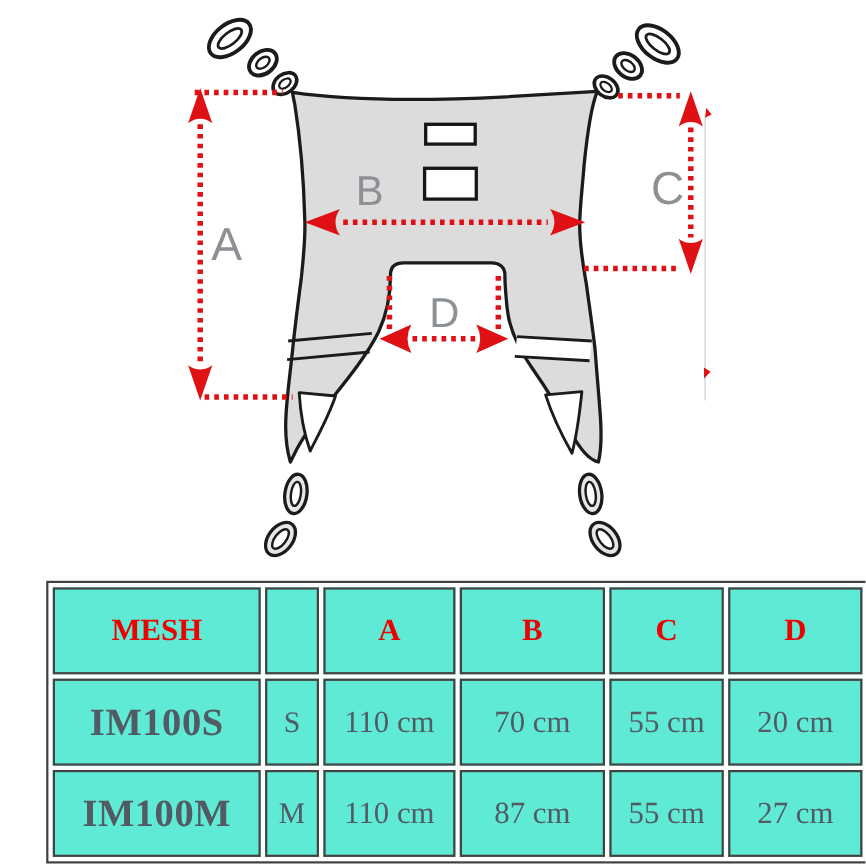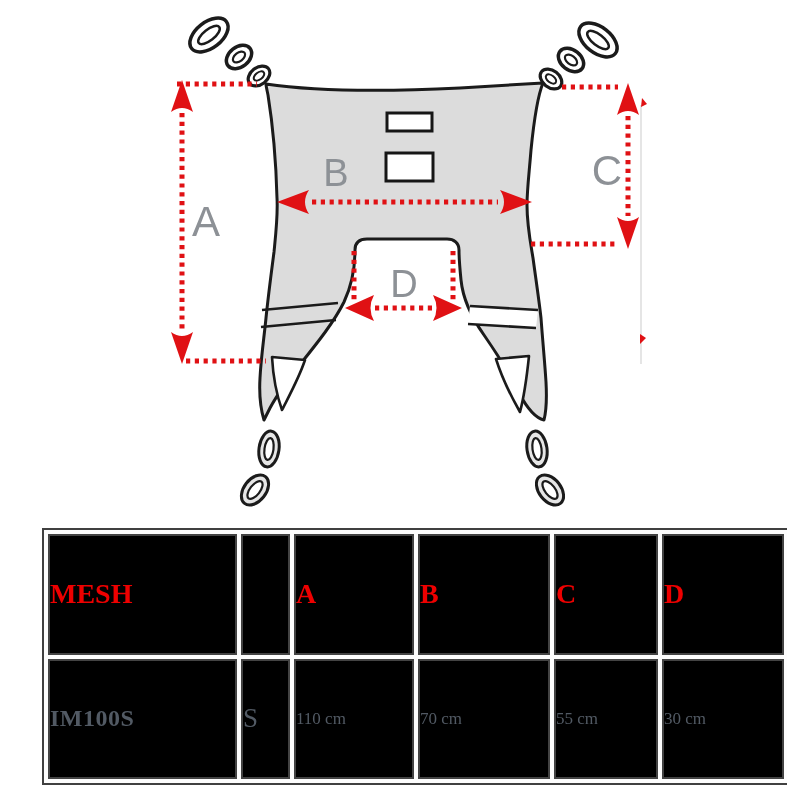--- a/index.html
+++ b/index.html
@@ -4,28 +4,28 @@
 <style>
   html,body{margin:0;padding:0;background:#ffffff;}
   .stage{position:relative;width:787px;height:787px;background:#ffffff;overflow:hidden;
          font-family:"Liberation Serif", serif;}
   .diagram-wrap{position:absolute;left:0;top:0;width:787px;height:522px;}
   .dim-label{font-family:"Liberation Sans", sans-serif;fill:#8d9196;}
   
   .size-table{position:absolute;left:42px;top:528px;width:729px;height:257px;
               border-collapse:separate;border-spacing:4px;border:2px solid #404040;
               table-layout:fixed;background:#fdfdfd;}
-  .size-table td{border:2px solid #434343;background:#000000;text-align:left;
+  .size-table td{border:2px solid #434343;background:#5eead4;text-align:center;
                  vertical-align:middle;box-sizing:border-box;padding:0;
                  color:#525a64;font-size:26px;overflow:hidden;}
   .size-table tr{height:46px;}
   td.hdr{color:#ee0000;font-weight:bold;font-size:28px;}
-  td.model{font-weight:bold;font-size:24px;letter-spacing:0.5px;}
+  td.model{font-weight:bold;font-size:35px;letter-spacing:0.5px;}
   td.sizecol{font-size:27px;}
-  td.val{font-size:17px;}
+  td.val{font-size:28px;}
 </style>
 </head>
 <body>
 
 <div class="stage">
 
   <div class="diagram-wrap">
     <svg width="787" height="522" viewBox="0 0 787 522" xmlns="http://www.w3.org/2000/svg">
 
       <g stroke="#1b1b1b" fill="#ffffff">
@@ -168,18 +168,26 @@
         <td class="hdr">B</td>
         <td class="hdr">C</td>
         <td class="hdr">D</td>
       </tr>
       <tr>
         <td class="model">IM100S</td>
         <td class="sizecol">S</td>
         <td class="val">110 cm</td>
         <td class="val">70 cm</td>
         <td class="val">55 cm</td>
-        <td class="val">30 cm</td>
+        <td class="val">20 cm</td>
+      </tr>
+      <tr>
+        <td class="model">IM100M</td>
+        <td class="sizecol">M</td>
+        <td class="val">110 cm</td>
+        <td class="val">87 cm</td>
+        <td class="val">55 cm</td>
+        <td class="val">27 cm</td>
       </tr>
     </tbody>
   </table>
 
 </div>
 
 </body></html>

